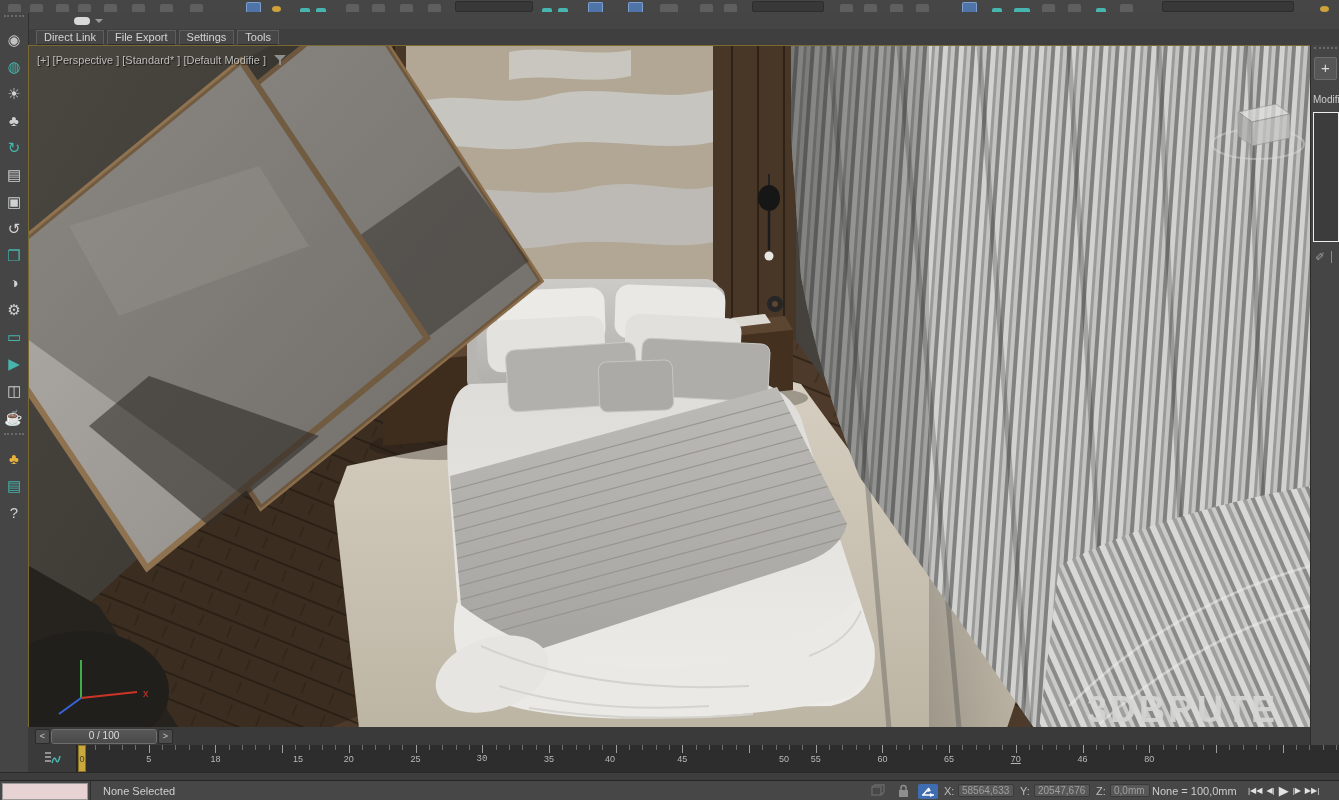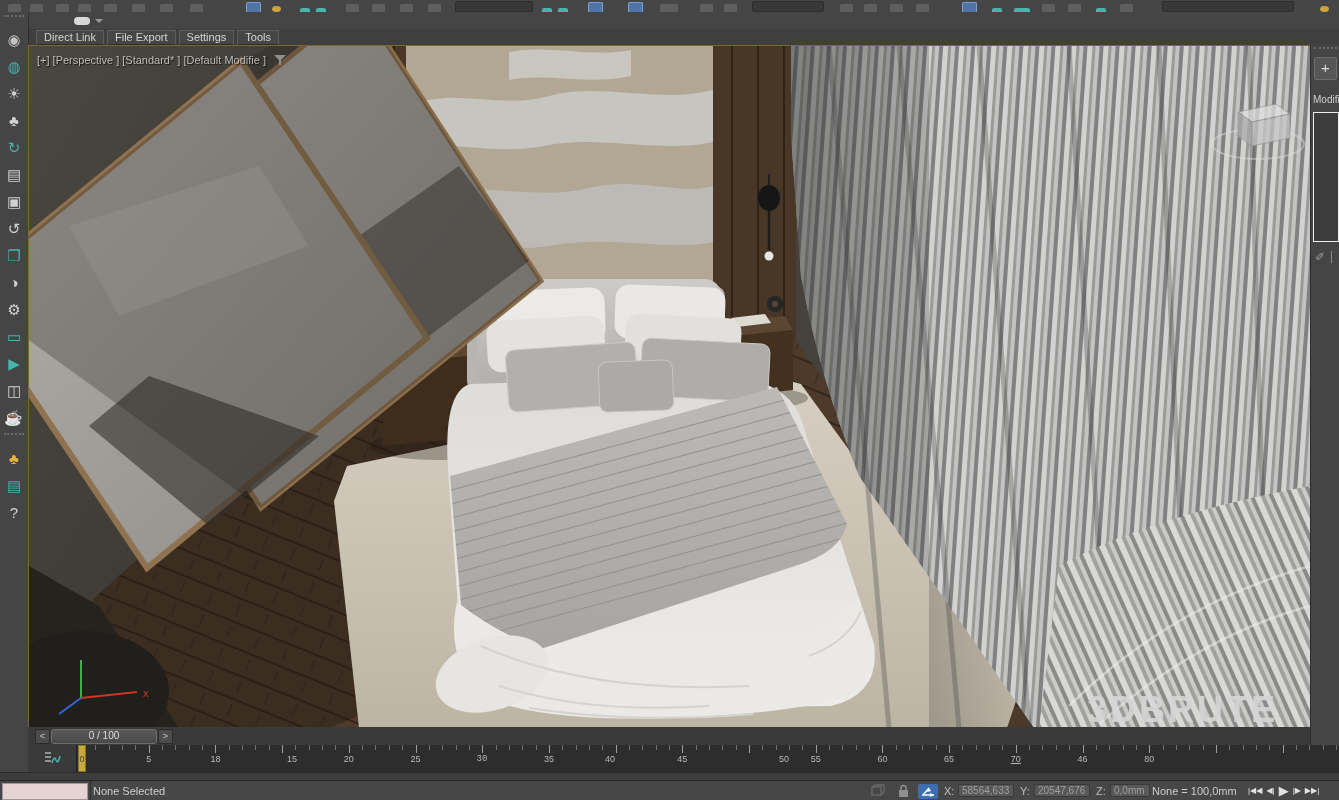--- a/index.html
+++ b/index.html
@@ -59,21 +59,21 @@
   #ruler{position:absolute;left:49px;top:0;right:0;height:27px;overflow:hidden;}
   .tick{position:absolute;top:0;width:1px;height:5px;background:#6e6e6e;}
   .tick.major{height:8px;background:#9d9d9d;}
   .fnum{position:absolute;top:9px;transform:translateX(-50%);font-size:9px;color:#b8b8b8;}
   #marker{position:absolute;top:0;width:8px;height:27px;background:#c9a93c;border:1px solid #8a7320;box-sizing:border-box;}
   #gapstrip{left:0;top:772px;width:1339px;height:8px;background:#3d3d3d;border-top:1px solid #2a2a2a;}
   
   #statusbar{left:0;top:780px;width:1339px;height:20px;background:#474747;border-top:1px solid #262626;font-size:11px;}
   #pinkbox{position:absolute;left:2px;top:2px;width:84px;height:15px;background:#e7d3d3;border:1px solid #999;}
   #sb-div{position:absolute;left:90px;top:0;width:1px;height:20px;background:#2f2f2f;}
-  #sel-text{position:absolute;left:93px;top:4px;color:#cfcfcf;}
+  #sel-text{position:absolute;left:103px;top:4px;color:#cfcfcf;}
   .sb-ico{position:absolute;top:3px;}
   .coordlab{position:absolute;top:4px;color:#bdbdbd;}
   .coordfield{position:absolute;top:3px;height:13px;background:#585858;border:1px solid #3a3a3a;border-radius:2px;
               color:#9f9f9f;font-size:10px;line-height:12px;padding-left:3px;box-sizing:border-box;}
   #gridtext{position:absolute;left:1152px;top:4px;color:#cdcdcd;}
   #playback{position:absolute;left:1248px;top:2px;display:flex;align-items:center;gap:4px;}
   .pb{color:#e2e2e2;font-size:8px;line-height:16px;}
   .pb.play{font-size:13px;}
 </style>
 </head>
@@ -489,21 +489,21 @@
       <div class="tick" style="left: 1192.26px;"></div>
       <div class="tick major" style="left: 1205.6px;"></div>
       <div class="tick" style="left: 1218.94px;"></div>
       <div class="tick" style="left: 1232.28px;"></div>
       <div class="tick" style="left: 1245.62px;"></div>
       <div class="tick" style="left: 1258.96px;"></div>
       <div id="marker" style="left: 1px;"></div>
       <span class="fnum" style="left: 5px; color: rgb(74, 68, 48);">0</span>
       <span class="fnum" style="left: 71.7px;">5</span>
       <span class="fnum" style="left: 138.4px;">18</span>
-      <span class="fnum" style="left: 215px;">15</span>
+      <span class="fnum" style="left: 221px;">15</span>
       <span class="fnum" style="left: 271.8px;">20</span>
       <span class="fnum" style="left: 338.5px;">25</span>
       <span class="fnum" style="left: 405px; font-family: Liberation Mono, monospace;">30</span>
       <span class="fnum" style="left: 471.9px;">35</span>
       <span class="fnum" style="left: 533px;">40</span>
       <span class="fnum" style="left: 605.3px;">45</span>
       <span class="fnum" style="left: 707px;">50</span>
       <span class="fnum" style="left: 738.7px;">55</span>
       <span class="fnum" style="left: 805.4px;">60</span>
       <span class="fnum" style="left: 872.1px;">65</span>

